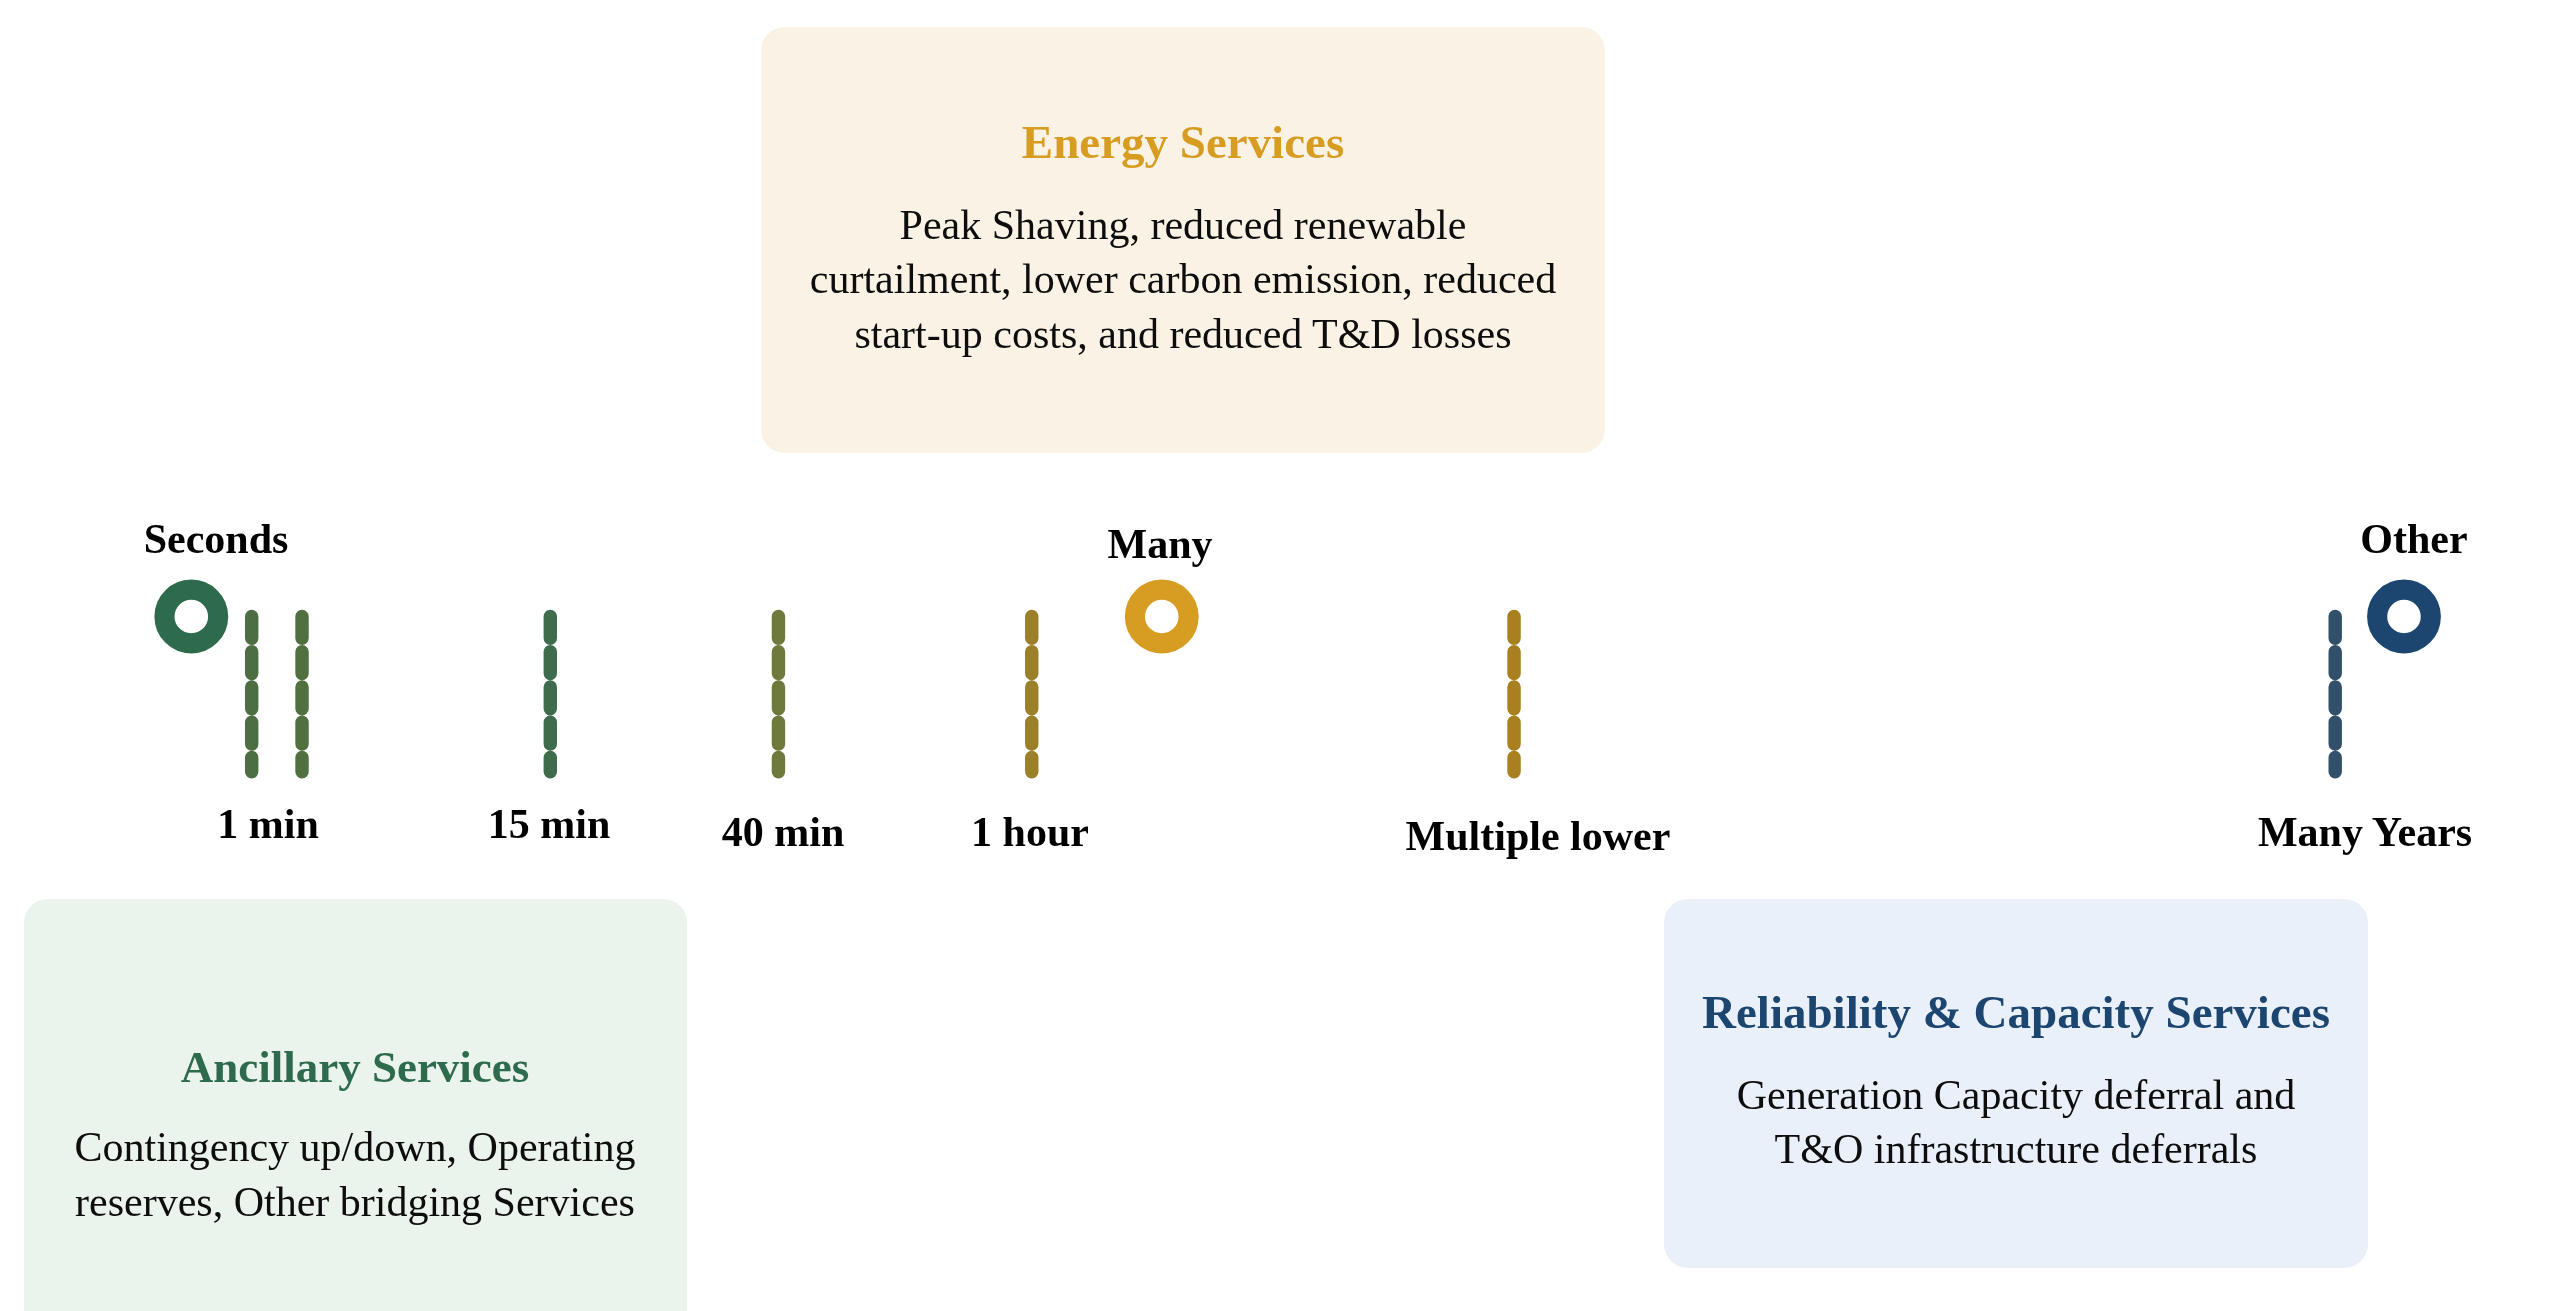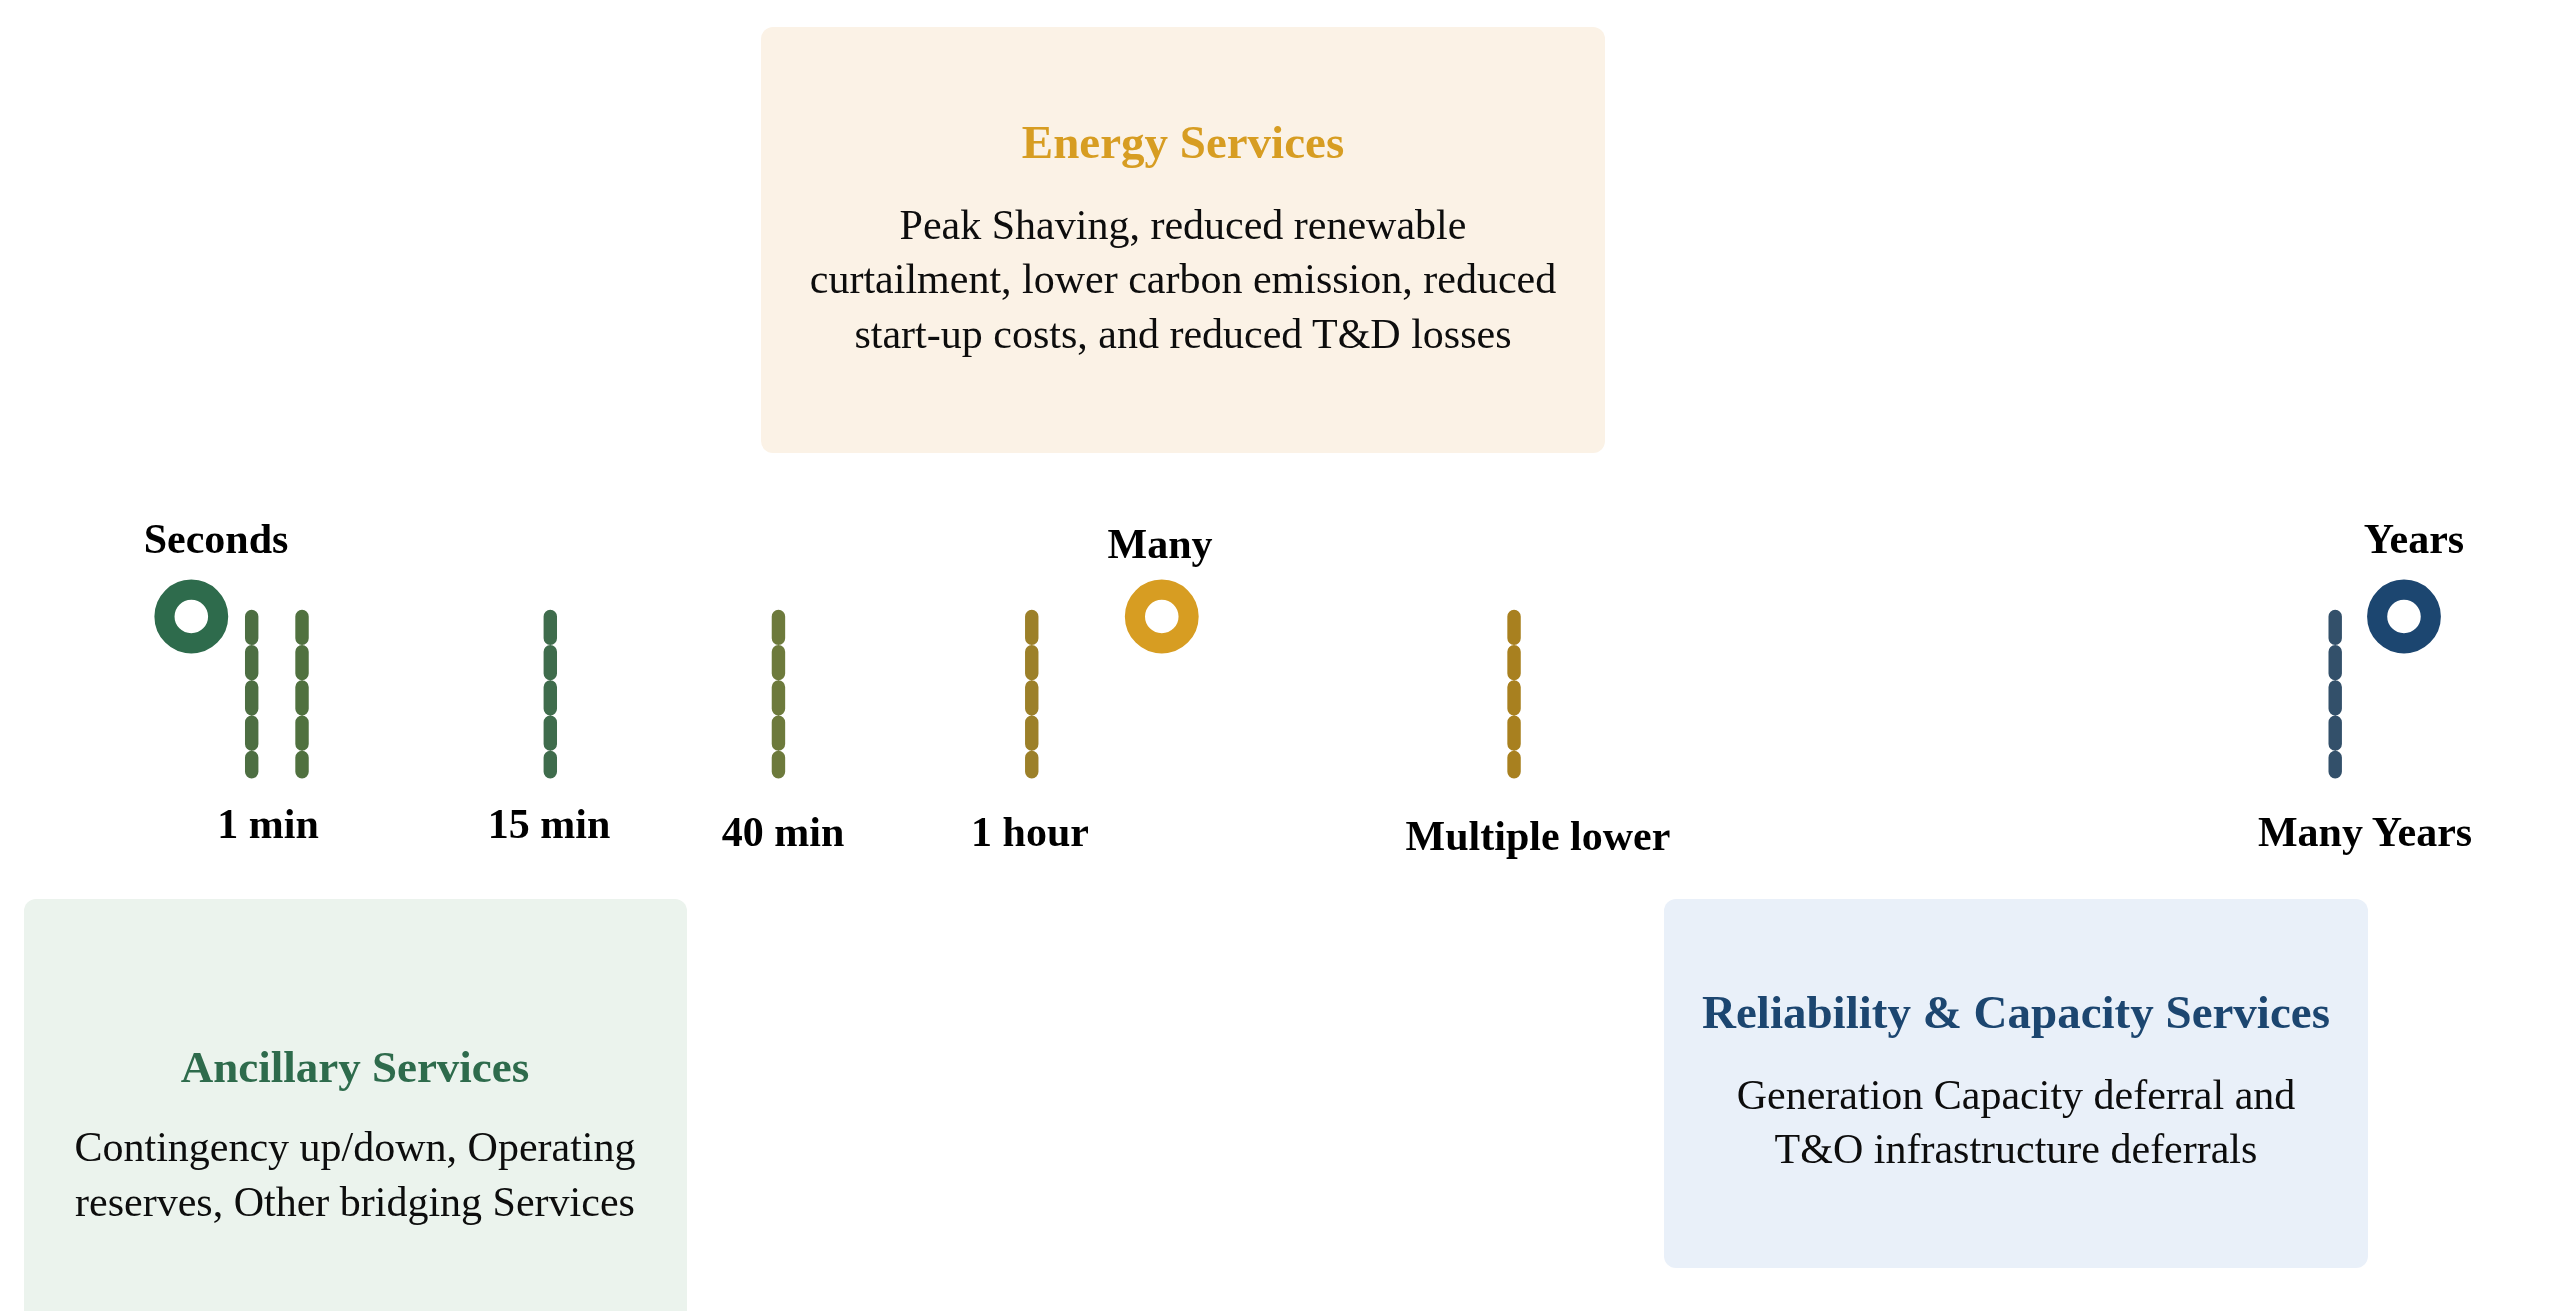--- a/index.html
+++ b/index.html
@@ -13,21 +13,21 @@
     position: relative;
     overflow: hidden;
     font-family: "Liberation Serif", "DejaVu Serif", serif;
   }
 
   
   .card {
     position: absolute;
     box-sizing: border-box;
     text-align: center;
-    border-radius: 12px;
+    border-radius: 24px;
     display: flex;
     flex-direction: column;
     align-items: center;
     justify-content: center;
   }
   .card-title {
     font-weight: bold;
     line-height: 1.15;
   }
   .card-body {
@@ -160,21 +160,21 @@
 
   <circle cx="228" cy="735" r="32" fill="none" stroke="#2e6b4c" stroke-width="24"></circle>
   <circle cx="1385" cy="735" r="32" fill="none" stroke="#d79d22" stroke-width="24"></circle>
   <circle cx="2866" cy="735" r="32" fill="none" stroke="#1c4670" stroke-width="24"></circle>
 </svg>
 
 <div class="axis-label" style="left:216px; top:515px;">Seconds</div>
 
 <div class="axis-label" style="left:1160px; top:520px;">Many</div>
 
-<div class="axis-label" style="left:2414px; top:515px;">Years</div>
+<div class="axis-label" style="left:2414px; top:515px;">Other</div>
 
 <div class="tick-label" style="left:268px; top:800px;">1 min</div>
 
 <div class="tick-label" style="left:549px; top:800px;">15 min</div>
 
 <div class="tick-label" style="left:783px; top:808px;">40 min</div>
 
 <div class="tick-label" style="left:1030px; top:808px;">1 hour</div>
 
 <div class="tick-label" style="left:1538px; top:812px;">Multiple lower</div>

